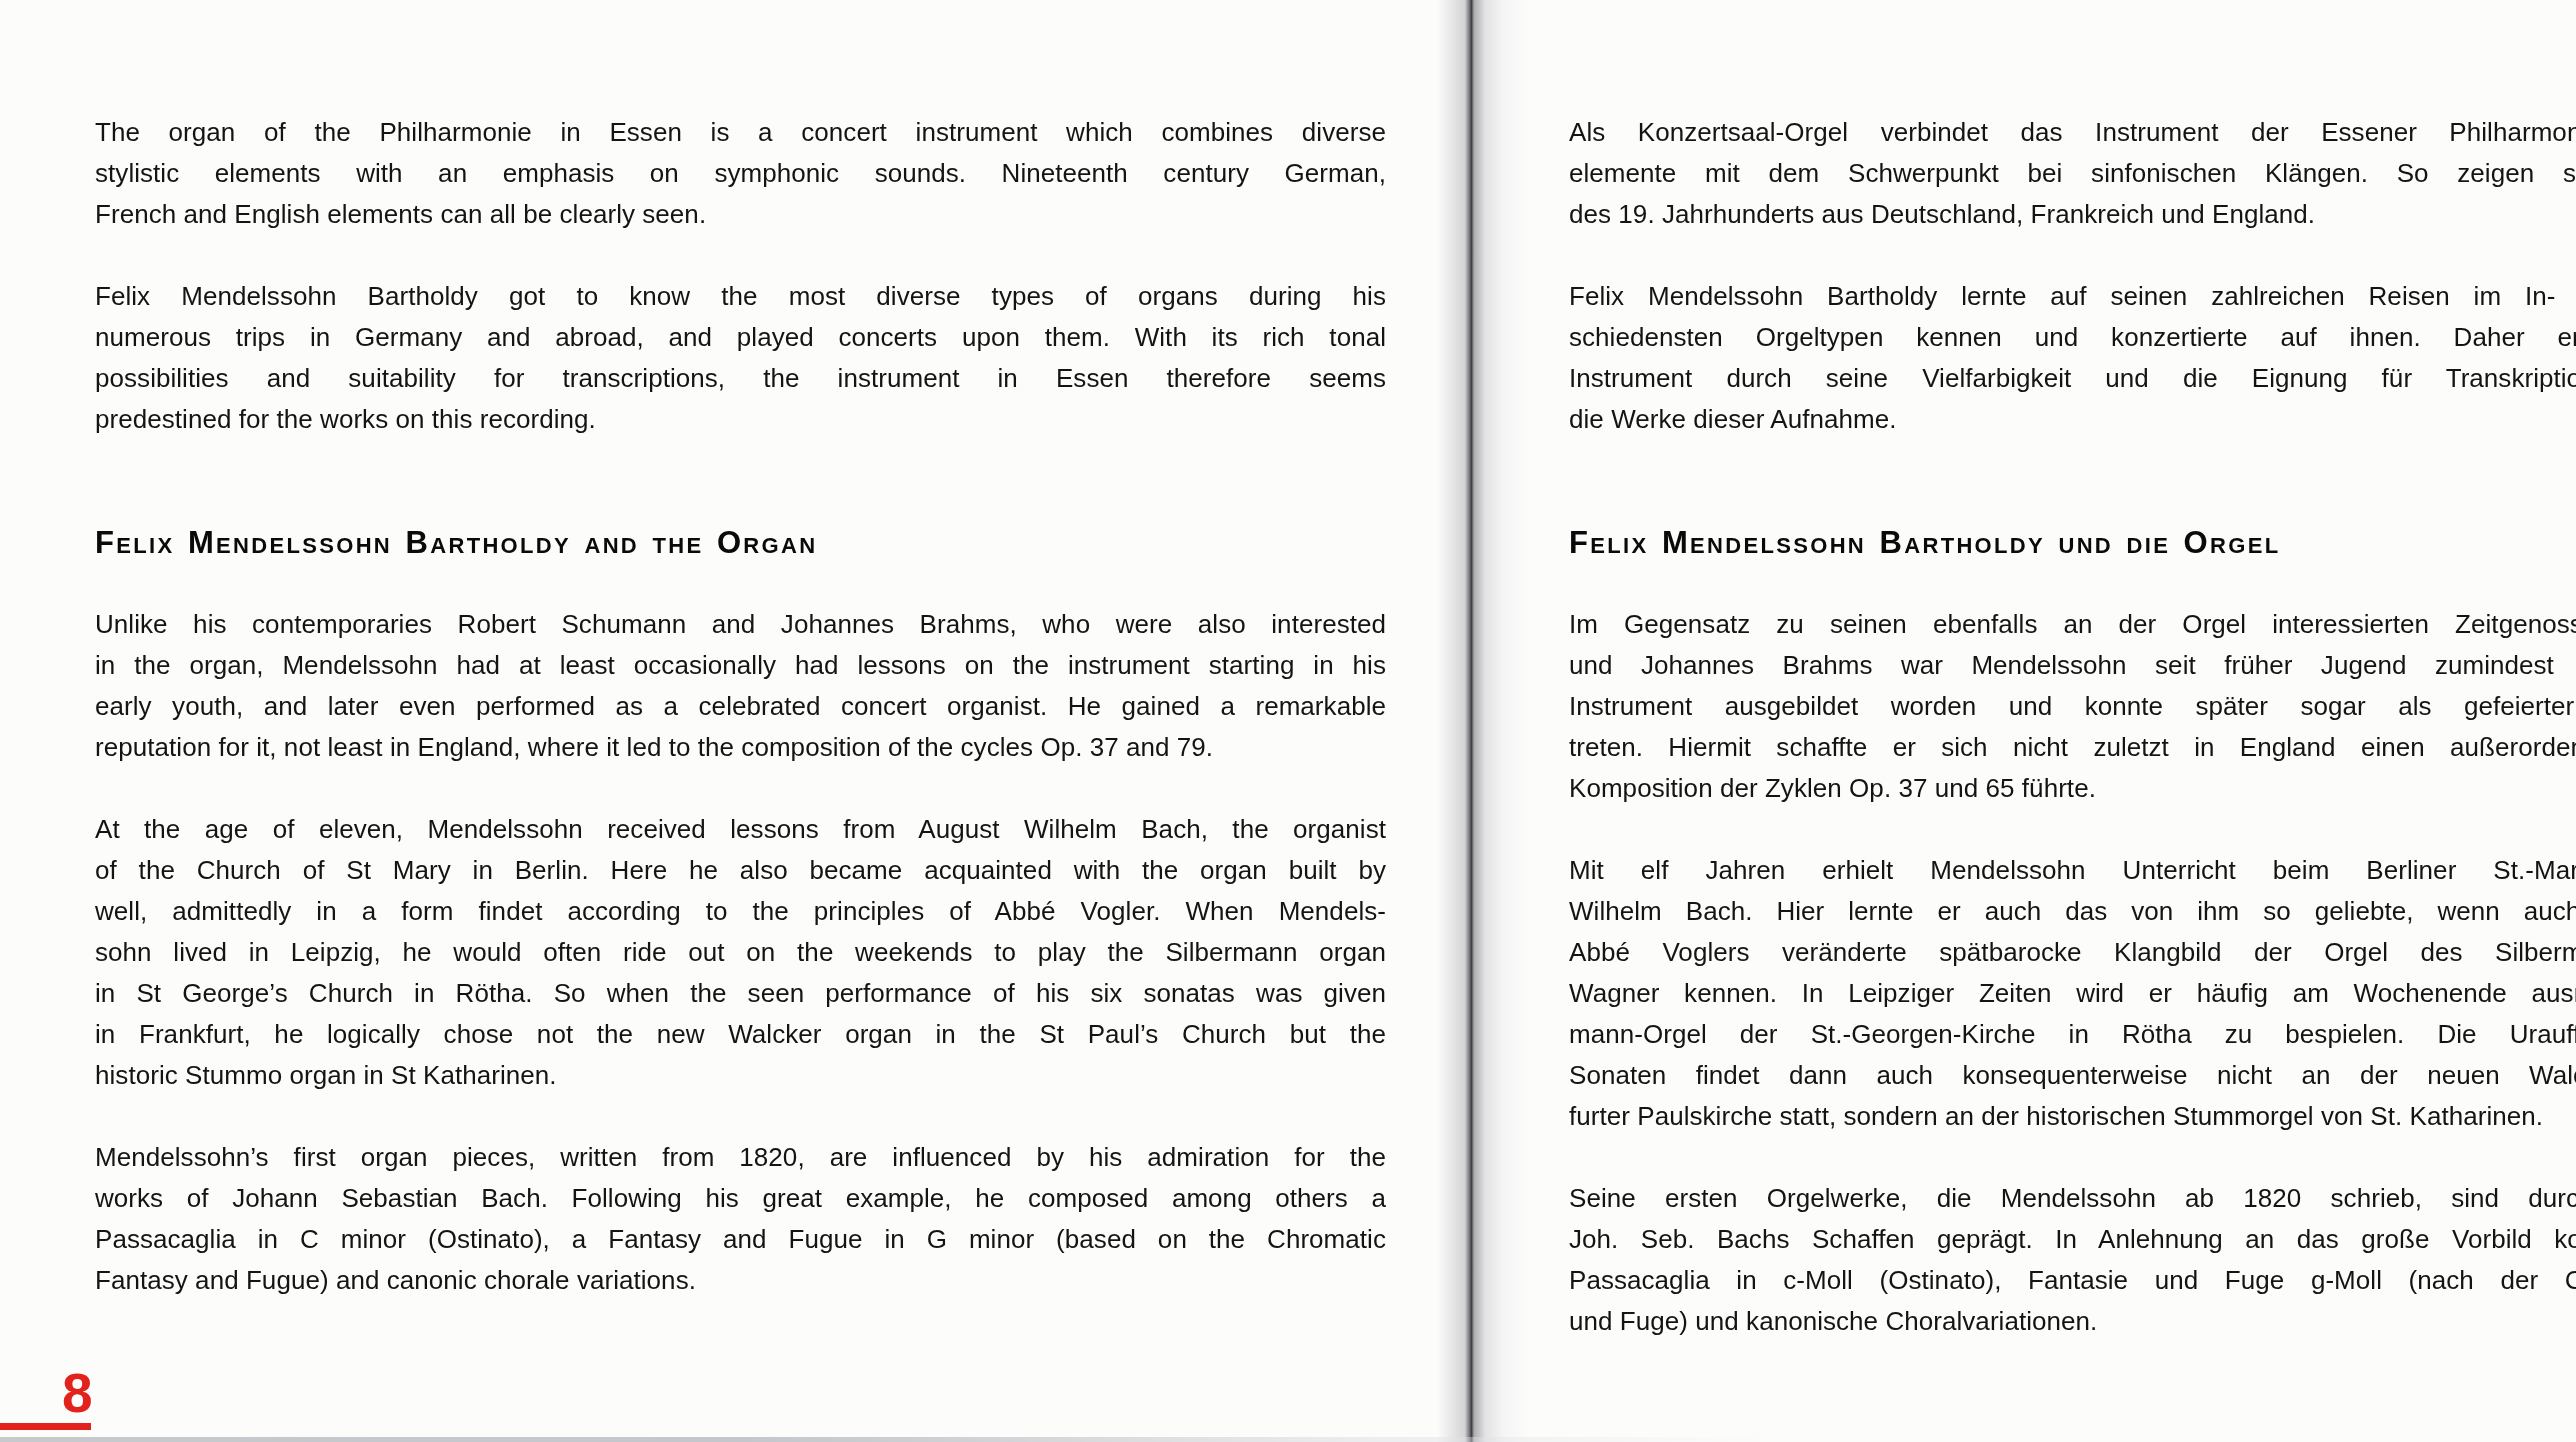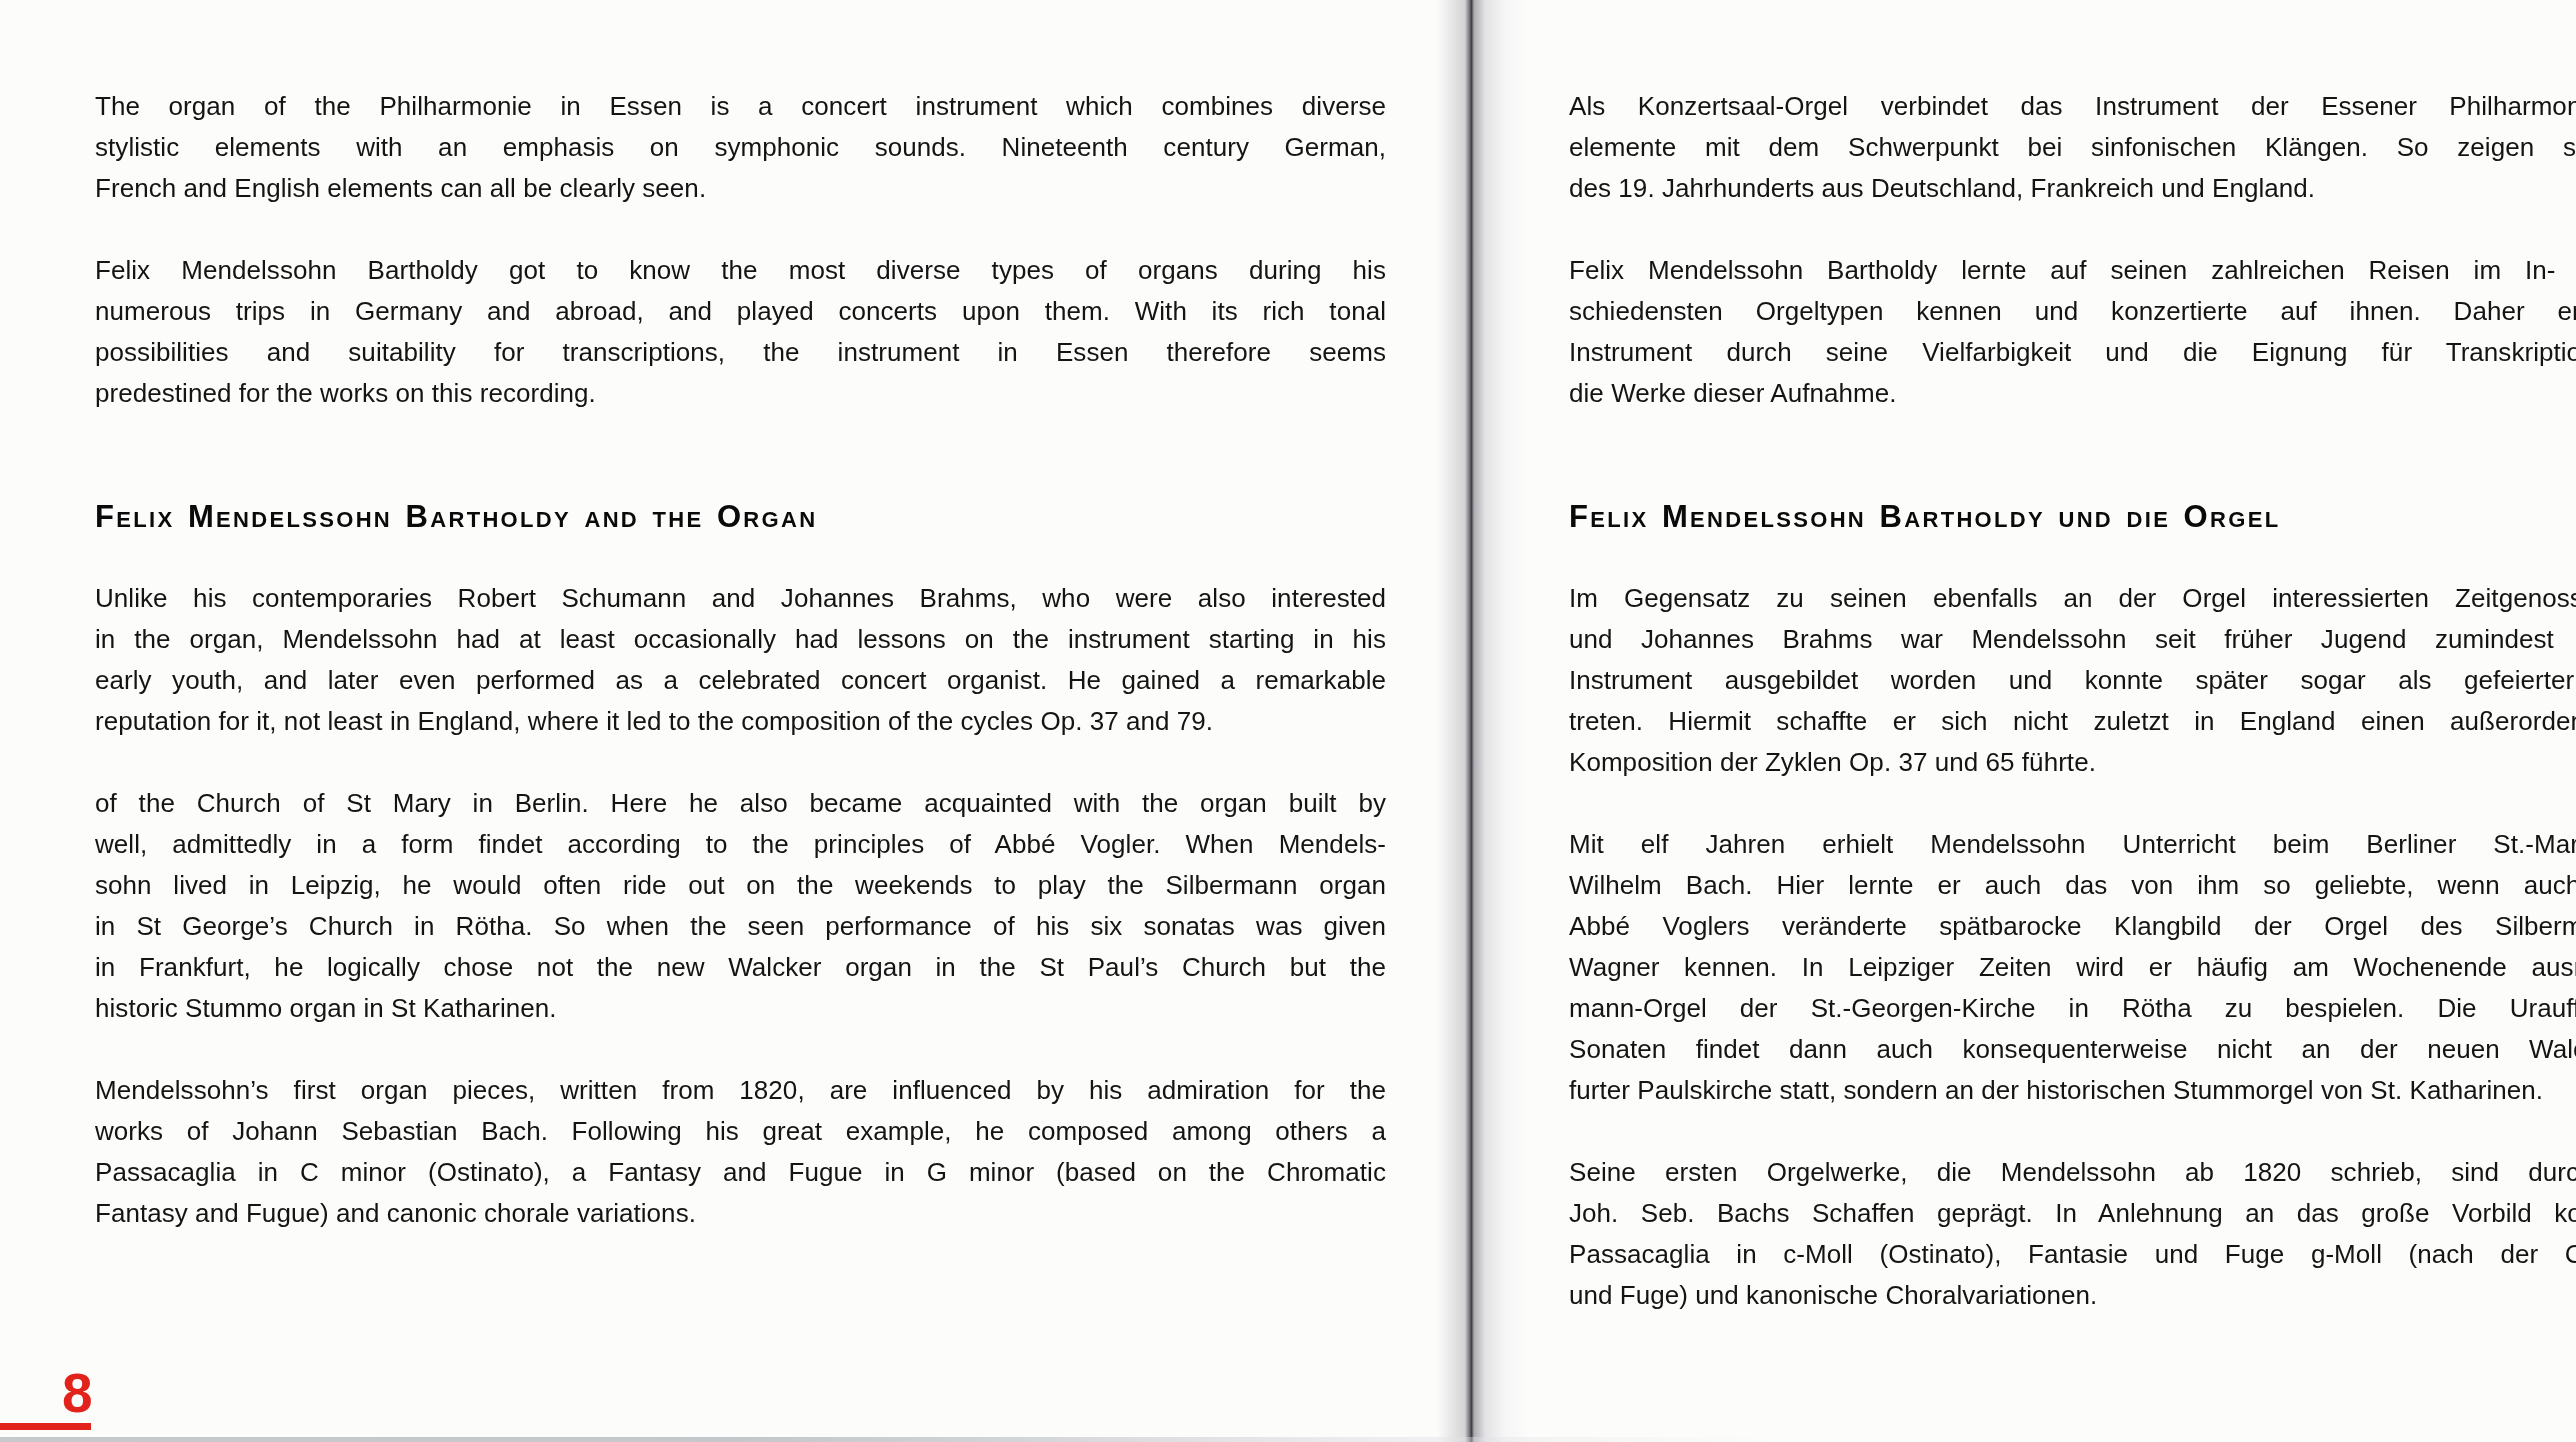--- a/index.html
+++ b/index.html
@@ -9,21 +9,21 @@
     height: 1443px;
     background: #fcfcfb;
     overflow: hidden;
     font-family: "Liberation Sans", "DejaVu Sans", sans-serif;
     color: #141414;
   }
   .page { position: absolute; top: 0; height: 100%; background: #fcfcfb; }
   .page.left  { left: 0;      width: 1470px; }
   .page.right { left: 1475px; width: 1451px; }
 
-  .column { position: absolute; top: 86px; }
+  .column { position: absolute; top: 112px; }
   .column.left-col  { left: 95px;  width: 1291px; }
   .column.right-col { left: 94px;  width: 1298px; } 
 
   .para { margin: 0 0 41px 0; }
   .jline {
     font-size: 26px;
     line-height: 41px;
     height: 41px;
     overflow: hidden;
     letter-spacing: 0.002em;
@@ -101,20 +101,21 @@
           <div class="jline last">predestined for the works on this recording.</div>
         </div>
         <div class="heading">Felix Mendelssohn Bartholdy and the Organ</div>
         <div class="para">
           <div class="jline">Unlike his contemporaries Robert Schumann and Johannes Brahms, who were also interested</div>
           <div class="jline">in the organ, Mendelssohn had at least occasionally had lessons on the instrument starting in his</div>
           <div class="jline">early youth, and later even performed as a celebrated concert organist. He gained a remarkable</div>
           <div class="jline last">reputation for it, not least in England, where it led to the composition of the cycles Op. 37 and 79.</div>
         </div>
         <div class="para">
+          <div class="jline">At the age of eleven, Mendelssohn received lessons from August Wilhelm Bach, the organist</div>
           <div class="jline">of the Church of St Mary in Berlin. Here he also became acquainted with the organ built by</div>
           <div class="jline">well, admittedly in a form findet according to the principles of Abbé Vogler. When Mendels-</div>
           <div class="jline">sohn lived in Leipzig, he would often ride out on the weekends to play the Silbermann organ</div>
           <div class="jline">in St George’s Church in Rötha. So when the seen performance of his six sonatas was given</div>
           <div class="jline">in Frankfurt, he logically chose not the new Walcker organ in the St Paul’s Church but the</div>
           <div class="jline last">historic Stummo organ in St Katharinen.</div>
         </div>
         <div class="para">
           <div class="jline">Mendelssohn’s first organ pieces, written from 1820, are influenced by his admiration for the</div>
           <div class="jline">works of Johann Sebastian Bach. Following his great example, he composed among others a</div>

